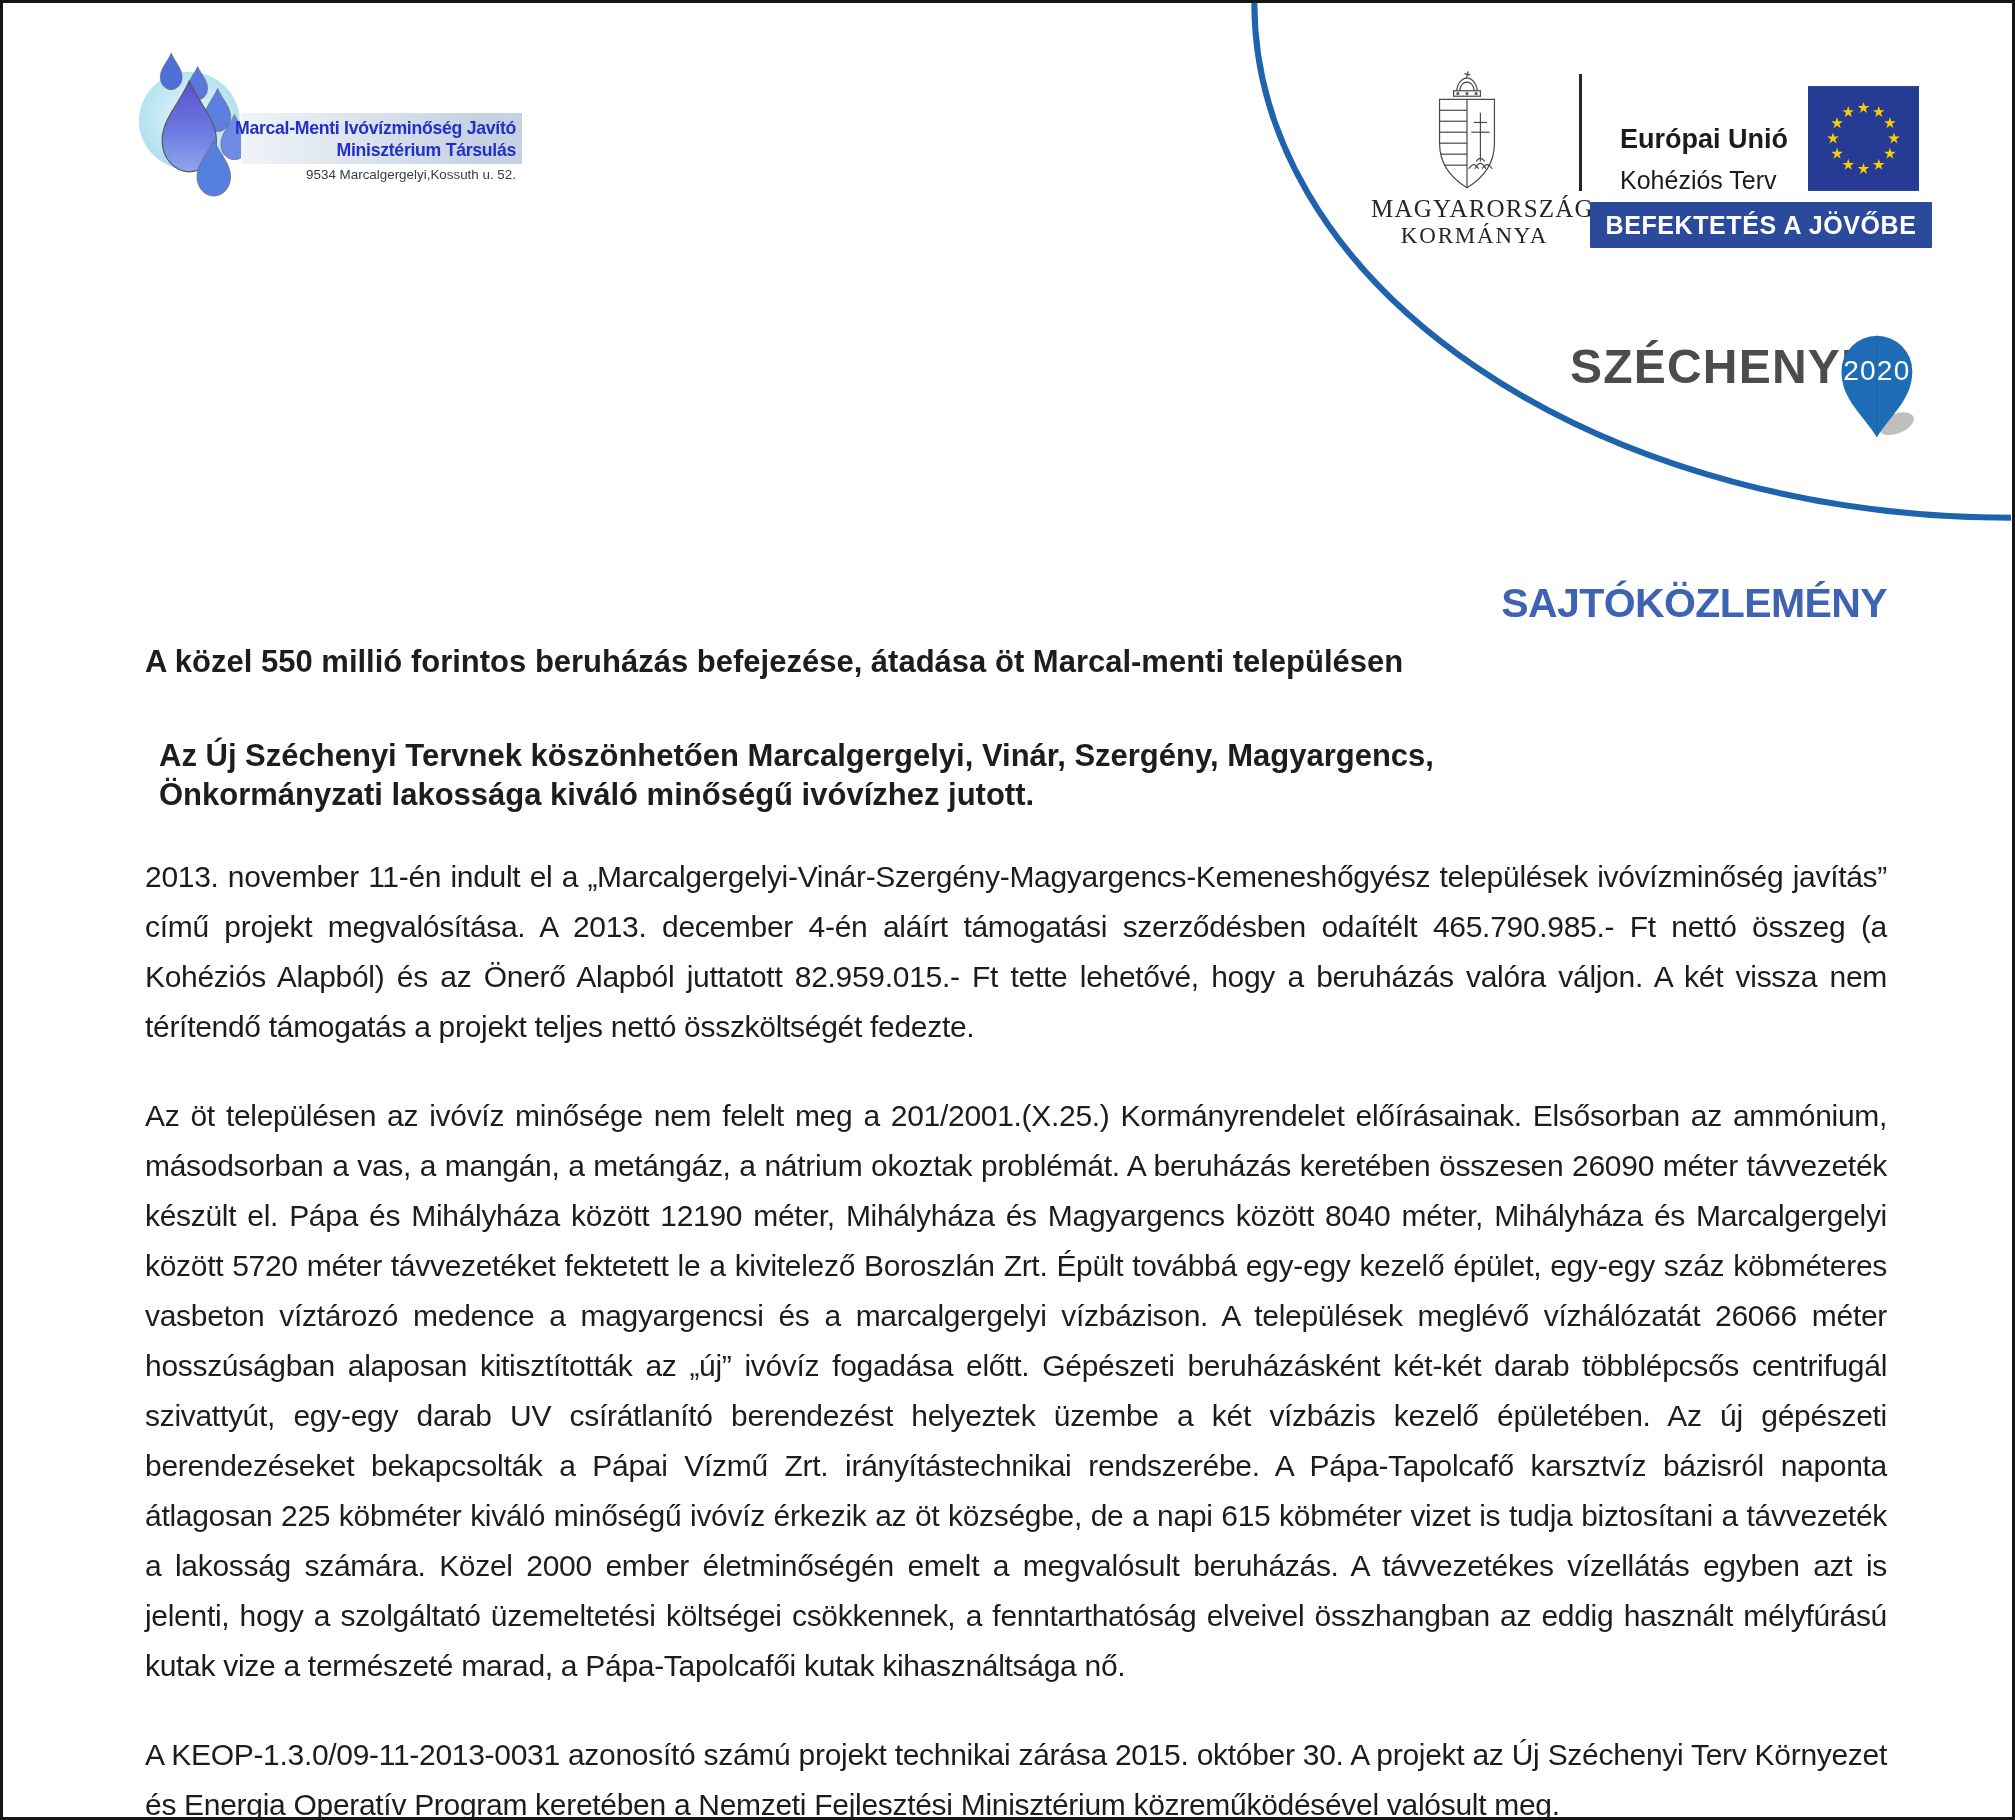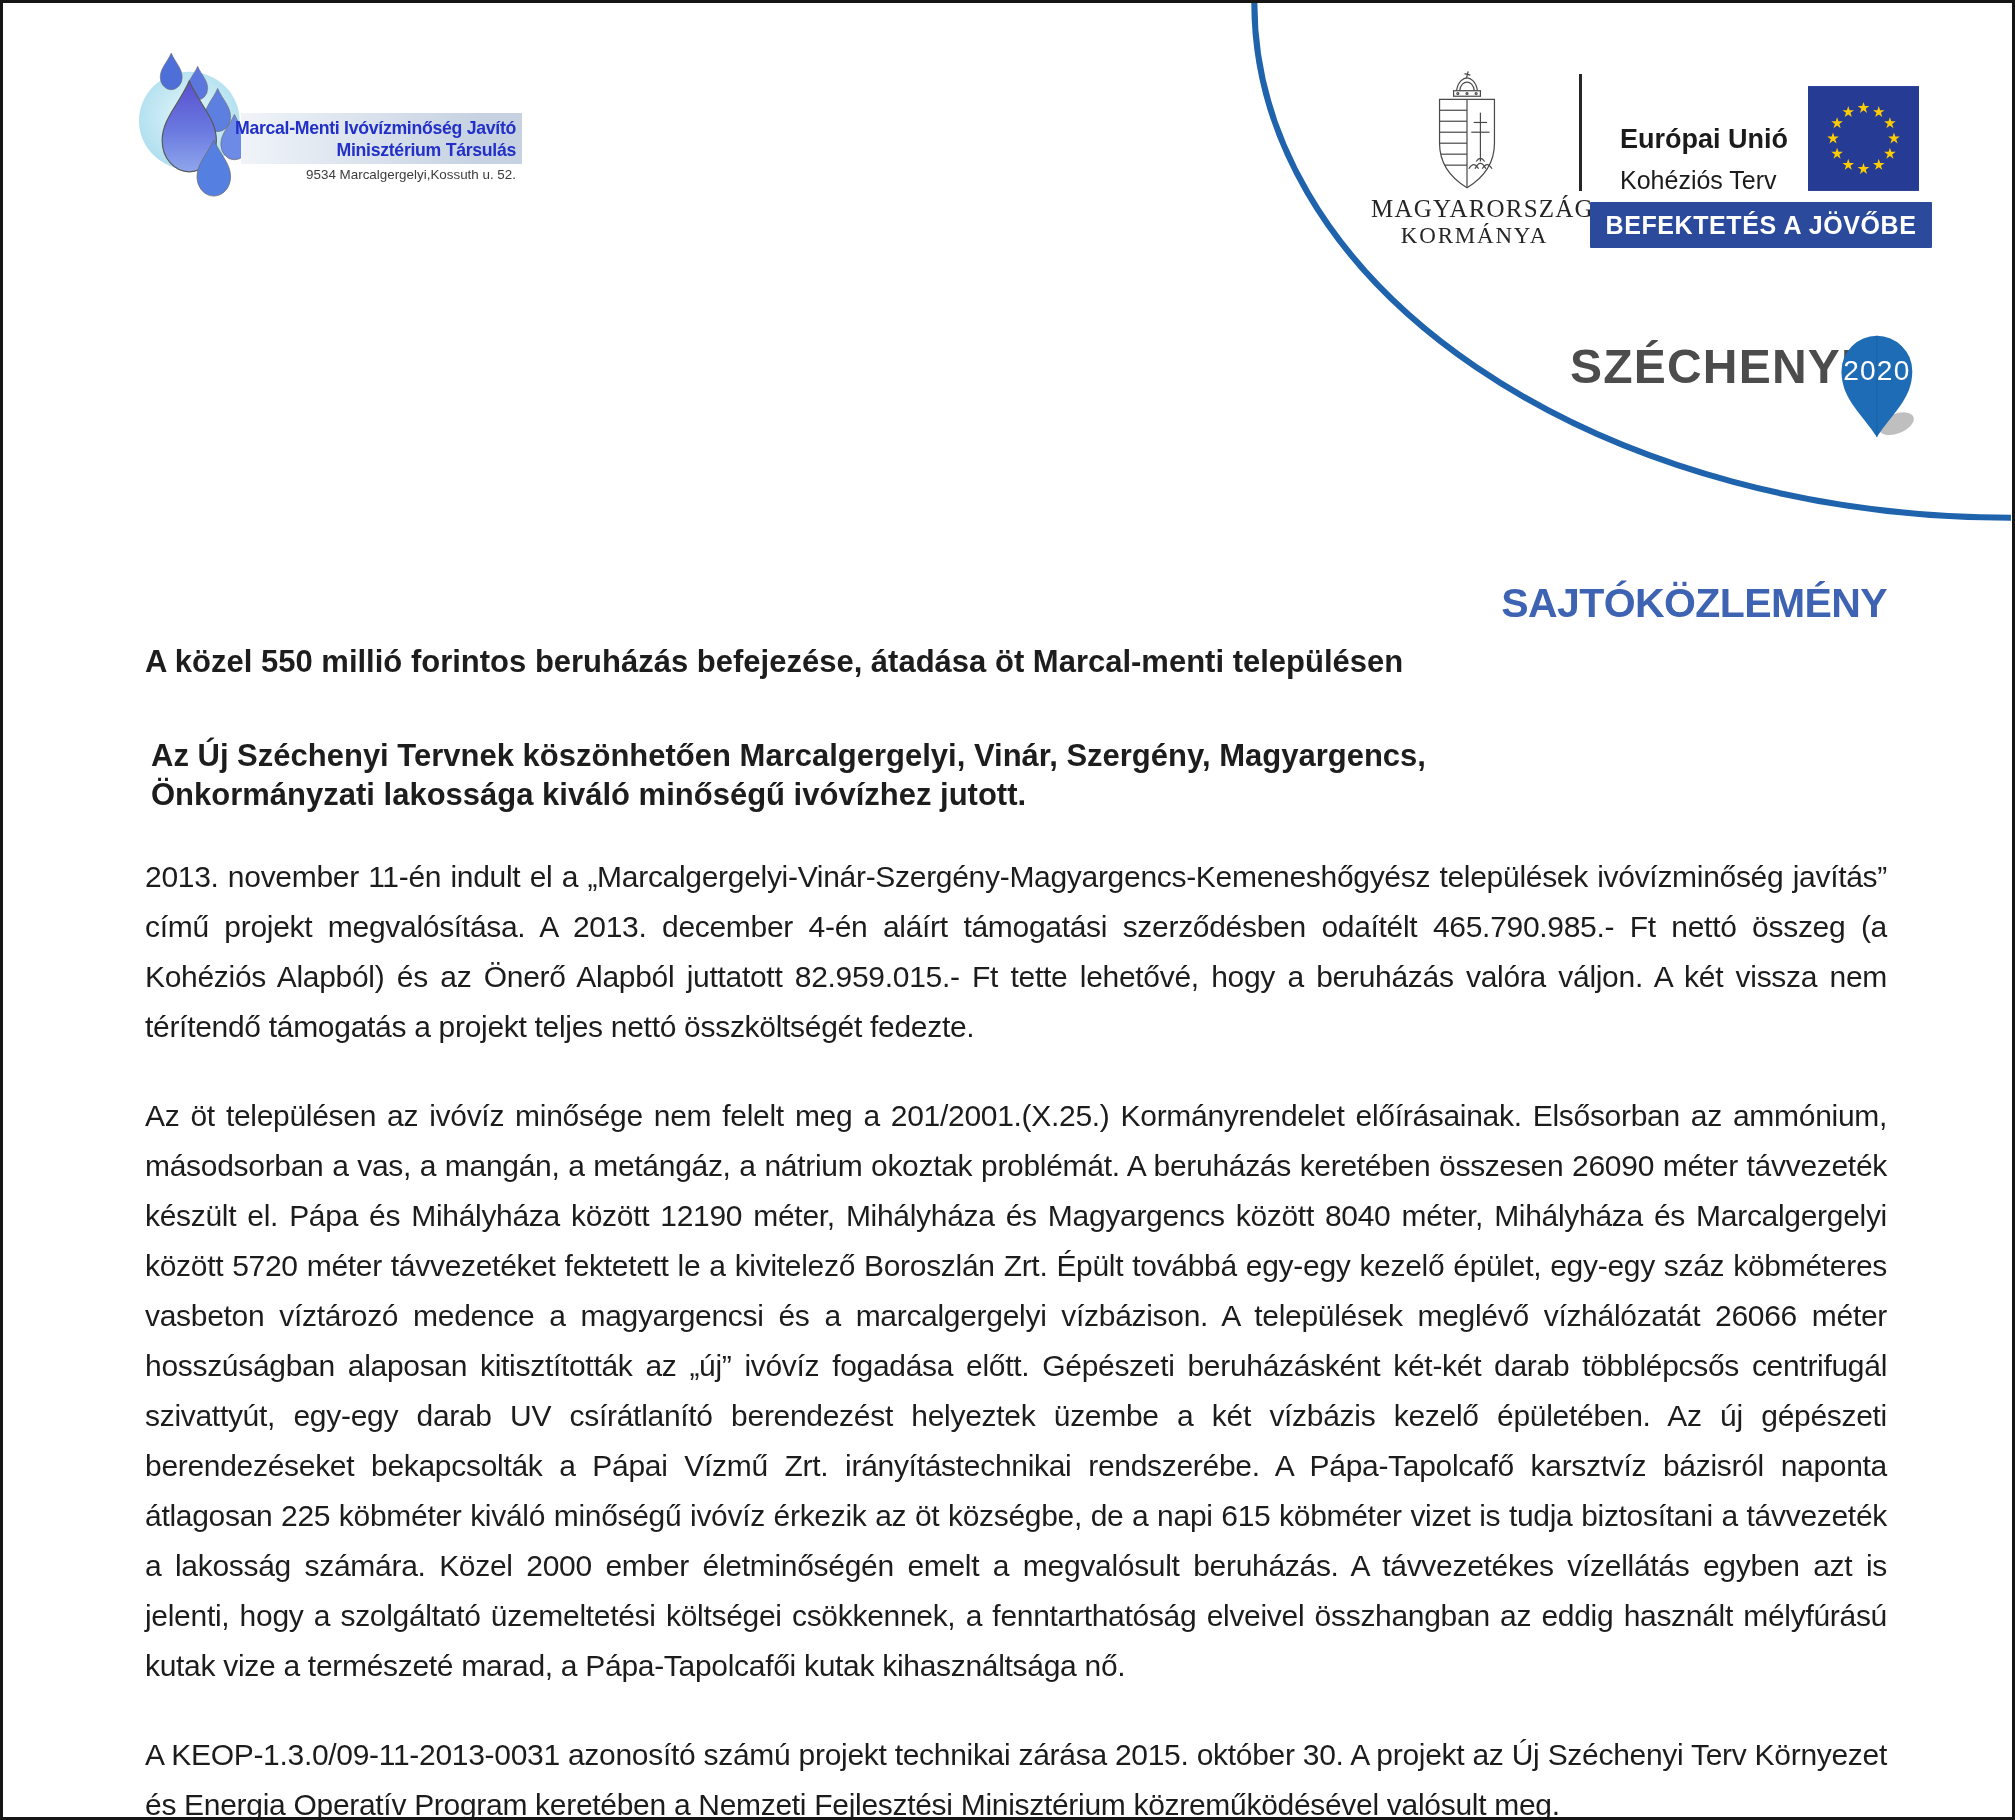--- a/index.html
+++ b/index.html
@@ -60,21 +60,21 @@
   }
   .szpin{position:absolute;left:1825px;top:312px;width:99px;height:127px;}
   
   .content{position:absolute;left:142px;top:577px;width:1742px;color:#1c1c1c;}
   .content h1{
     margin:0 0 16px 0;font-size:41px;font-weight:700;color:#3d63b2;letter-spacing:-0.6px;text-align:right;
   }
   .content h2{
     margin:0 0 55px 0;font-size:31px;font-weight:700;color:#1d1d1d;line-height:38px;
   }
-  .lead{margin:0 0 38px 6px;font-size:31px;font-weight:700;line-height:39px;color:#1d1d1d;}
+  .lead{margin:0 0 38px 14px;font-size:31px;font-weight:700;line-height:39px;color:#1d1d1d;}
   .content p{
     margin:0 0 39px 0;font-size:30px;line-height:50px;
     text-align:justify;letter-spacing:-0.3px;
   }
 </style>
 </head>
 <body>
 
 <div class="page">
 

